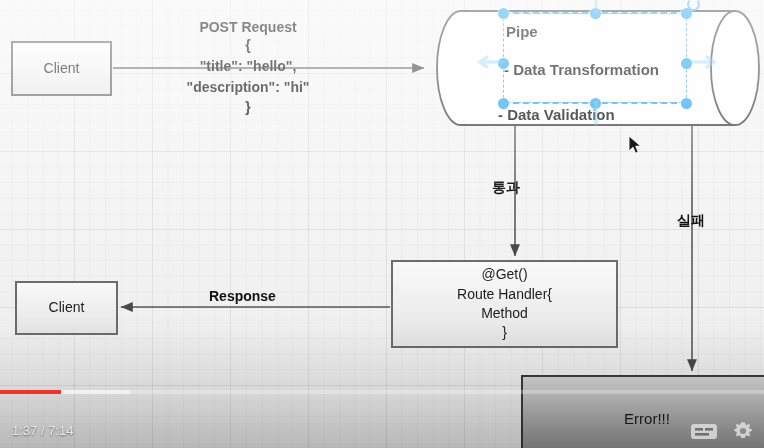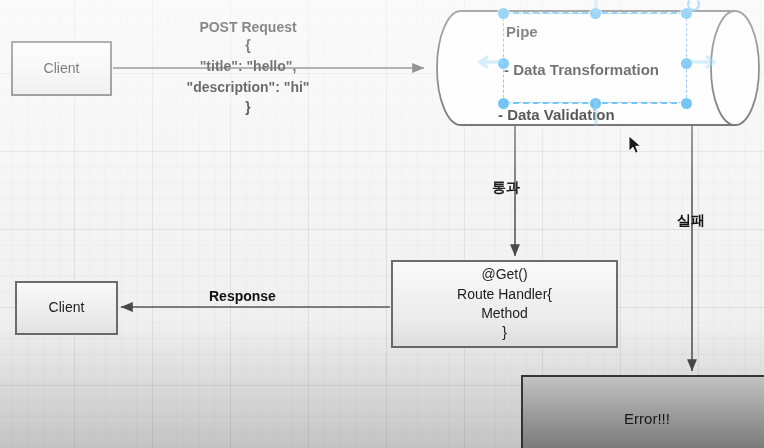--- a/index.html
+++ b/index.html
@@ -181,14 +181,34 @@
   <div class="lbl" style="left:492px;top:179px;font-size:14px;">통과</div>
   <div class="lbl" style="left:677px;top:212px;font-size:14px;">실패</div>
   <div class="lbl" style="left:209px;top:288px;font-size:14px;">Response</div>
 
   <div id="vignette"></div>
 
   <svg id="cursor" style="left:628px;top:135px;" viewBox="0 0 14 20">
     <path d="M1,1 L1,16 L5,12.3 L7.6,18.2 L10.2,17 L7.7,11.3 L12.6,11.1 Z" fill="#1a1a1a" stroke="#ffffff" stroke-width="0.9"></path>
   </svg>
 
+  <div id="player">
+    <div id="progress-track">
+      <div id="progress-loaded" style="width:17%;"></div>
+      <div id="progress-played" style="width:8%;"></div>
+    </div>
+    <div id="time">1:37 / 7:14</div>
+
+    <div id="right-ctrls">
+      <svg class="pc-icon" width="28" height="20" viewBox="0 0 28 20">
+        <rect x="1" y="3" width="26" height="15" rx="3" fill="#d7d7d7"></rect>
+        <rect x="5" y="7" width="8" height="2.6" fill="#6f6f6f"></rect>
+        <rect x="15" y="7" width="8" height="2.6" fill="#6f6f6f"></rect>
+        <rect x="5" y="12" width="14" height="2.6" fill="#6f6f6f"></rect>
+      </svg>
+      <svg class="pc-icon" width="22" height="22" viewBox="0 0 22 22">
+        <path d="M11,2.2 l1.9,0 0.5,2.1 1.7,0.7 1.8,-1.2 1.35,1.35 -1.2,1.8 0.7,1.7 2.1,0.5 0,1.9 -2.1,0.5 -0.7,1.7 1.2,1.8 -1.35,1.35 -1.8,-1.2 -1.7,0.7 -0.5,2.1 -1.9,0 -1.9,0 -0.5,-2.1 -1.7,-0.7 -1.8,1.2 -1.35,-1.35 1.2,-1.8 -0.7,-1.7 -2.1,-0.5 0,-1.9 2.1,-0.5 0.7,-1.7 -1.2,-1.8 1.35,-1.35 1.8,1.2 1.7,-0.7 0.5,-2.1 z" fill="#d9d9d9"></path>
+        <circle cx="11" cy="11" r="3.1" fill="#8e8e8e"></circle>
+      </svg>
+    </div>
+  </div>
 
 </div>
 
 </body></html>

